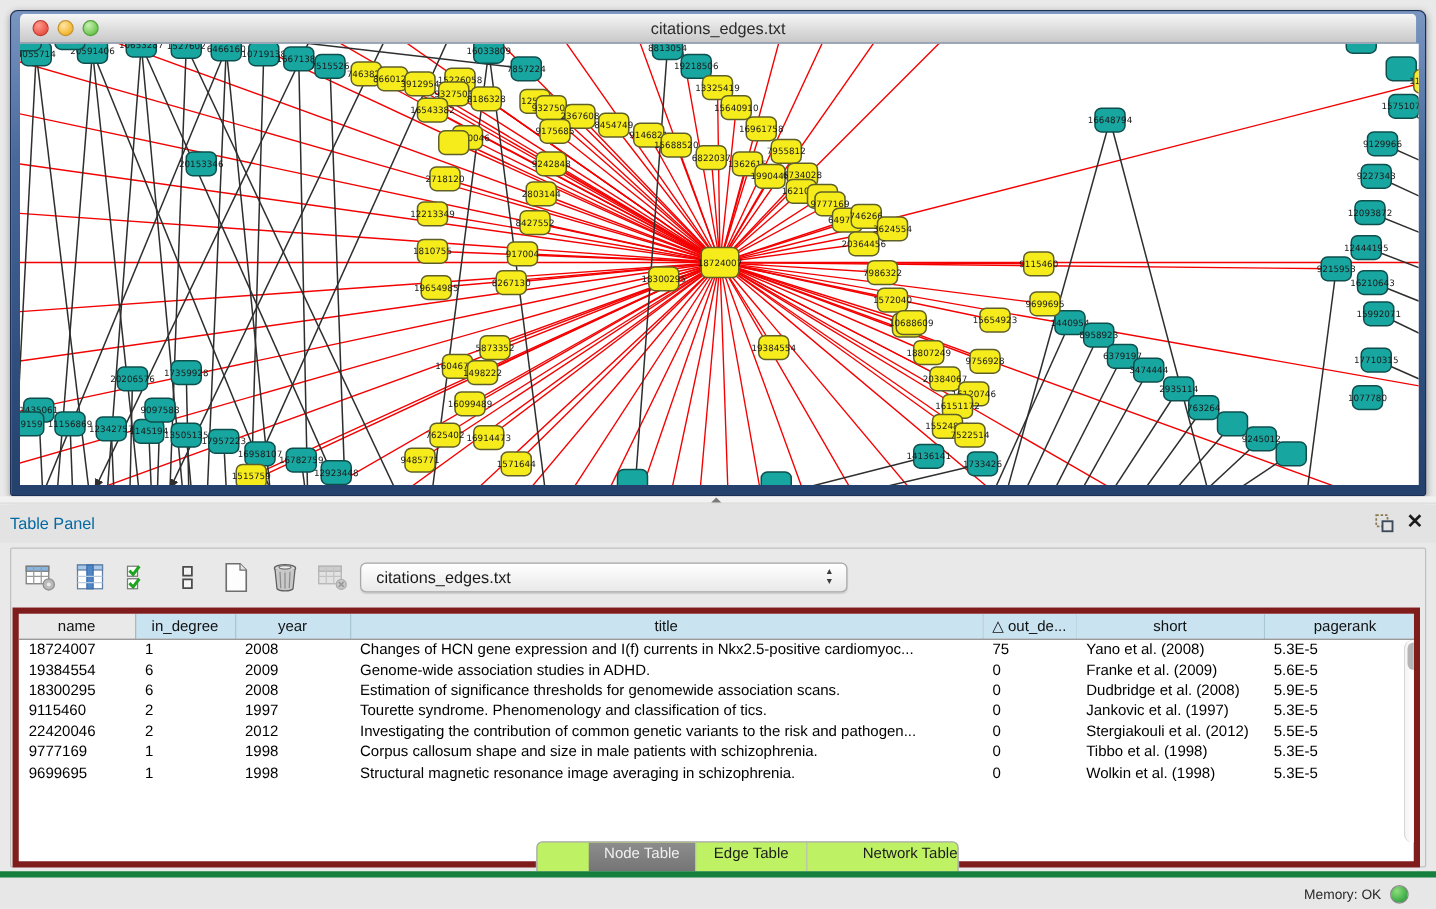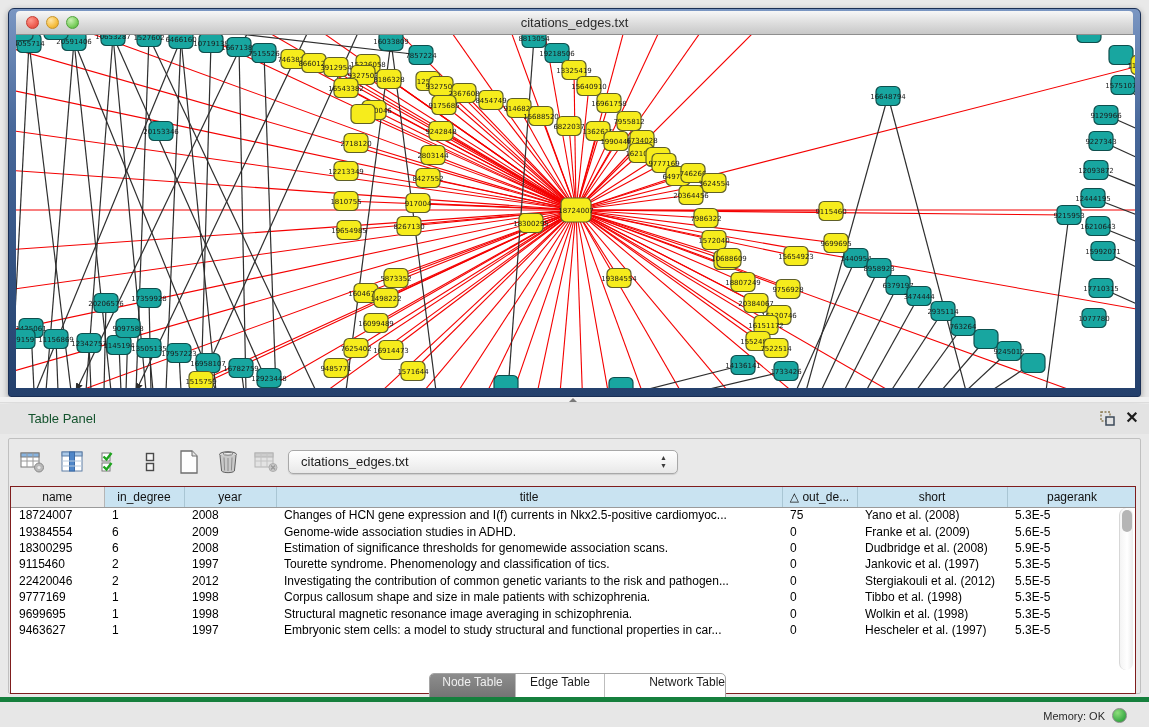--- a/index.html
+++ b/index.html
@@ -23,51 +23,51 @@
   #canvas-wrap { position:relative; width:1119px; height:353px; background:#fff; overflow:hidden; }
   #net-svg { position:absolute; left:0; top:0; }
 
   
   #split-divider { position:absolute; left:0; top:397px; width:1149px; height:6px; background:#f1f1f1; border-bottom:1px solid #dcdcdc; }
   #split-grip { position:absolute; left:569px; top:1px; width:0; height:0;
     border-left:4px solid transparent; border-right:4px solid transparent; border-bottom:4px solid #7a7a7a; }
 
   
   #panel-header { position:absolute; left:0; top:404px; width:1149px; height:30px; background:#e3e3e3; }
-  #panel-title { position:absolute; left:28px; top:7px; font-size:13px; color:#14532d; }
+  #panel-title { position:absolute; left:8px; top:7px; font-size:13px; color:#0369a1; }
   #float-icon { position:absolute; right:33px; top:6px; width:17px; height:17px; cursor:pointer; }
   #close-icon { position:absolute; right:9px; top:5px; width:16px; height:18px; font-size:16px; font-weight:bold; color:#1c1c1c; line-height:18px; text-align:center; cursor:pointer; }
   #panel-box { position:absolute; left:8px; top:438px; width:1133px; height:256px; border:1px solid #c0c0c0; border-radius:2px; }
 
   
   #toolbar { position:absolute; left:18px; top:444px; height:36px; display:flex; align-items:center; gap:9px; }
   .tb-btn { width:30px; height:32px; display:flex; align-items:center; justify-content:center; cursor:pointer; }
   .tb-btn.disabled { cursor:default; }
   #table-selector { position:absolute; left:288px; top:450px; width:390px; height:24px;
     background:linear-gradient(180deg,#ffffff,#f2f2f2 60%,#e8e8e8); border:1px solid #a8a8a8; border-radius:5px;
     font-size:13px; color:#1b1b1b; line-height:22px; padding-left:12px; cursor:pointer;
     box-shadow:0 1px 1px rgba(0,0,0,.12); }
   #selector-arrows { position:absolute; right:9px; top:3px; width:9px; font-size:7px; line-height:8px; color:#3c3c3c; text-align:center; }
 
   
-  #data-table { position:absolute; left:10px; top:486px; width:1126px; height:208px; background:#fff; border:1px solid #7f1d1d; overflow:hidden; }
+  #data-table { position:absolute; left:10px; top:486px; width:1126px; height:208px; background:#fff; border:5px solid #7f1d1d; overflow:hidden; }
   table { border-collapse:collapse; table-layout:fixed; width:1124px; }
   th { height:20px; font-size:12px; font-weight:normal; color:#111; text-align:center;
        background:#c9e3f1; border-right:1px solid #a9c6d4; border-bottom:1px solid #9a9a9a; overflow:hidden; white-space:nowrap; cursor:pointer; }
   th.gray { background:#e9e9e9; border-right:1px solid #b5b5b5; }
   td { height:16.4px; font-size:12px; color:#000; padding:0 4px 0 8px; overflow:hidden; white-space:nowrap; text-overflow:ellipsis; }
   td.center { }
   tr { cursor:default; }
 
   #v-scrollbar { position:absolute; left:1108px; top:21px; width:14px; height:162px; background:linear-gradient(90deg,#f4f4f4,#ffffff 55%,#ececec); border-left:1px solid #d7d7d7; border-radius:7px; }
   #v-thumb { position:absolute; left:2px; top:2px; width:10px; height:22px; background:#b5b5b5; border-radius:6px; }
 
   
   #tabs { position:absolute; left:429px; top:673px; height:30px; display:flex;
-    border:1px solid #a5a5a5; border-radius:5px; overflow:hidden; background:#ffffff; box-shadow:0 1px 1px rgba(255,255,255,.8); }
+    border:1px solid #a5a5a5; border-radius:5px; overflow:hidden; background:#bef264; box-shadow:0 1px 1px rgba(255,255,255,.8);padding-left:41px; }
   .tab { font-size:12px; line-height:17px; text-align:center; color:#1c1c1c; border-right:1px solid #bdbdbd; cursor:pointer; }
   .tab:last-child { border-right:none; }
   .tab.active { background:linear-gradient(180deg,#8d8d8d,#6f6f6f); color:#efefef; }
 
   
   #status-bar { position:absolute; left:0; top:697px; width:1149px; height:36px; background:#e7e7e7; border-top:5px solid #15803d; }
   #memory-label { position:absolute; right:44px; top:8px; font-size:11px; color:#2a2a2a; }
   #memory-dot { position:absolute; right:22px; top:6px; width:15px; height:15px; border-radius:50%;
     background:radial-gradient(circle at 35% 30%,#8ede7c,#3fae49 65%,#2f8e38); border:1px solid #8a8a8a; cursor:pointer; }
 </style>
@@ -898,29 +898,20 @@
         </tr>
         <tr>
           <td>9699695</td>
           <td>1</td>
           <td>1998</td>
           <td>Structural magnetic resonance image averaging in schizophrenia.</td>
           <td>0</td>
           <td class="center">Wolkin et al. (1998)</td>
           <td>5.3E-5</td>
         </tr>
-        <tr>
-          <td>9463627</td>
-          <td>1</td>
-          <td>1997</td>
-          <td>Embryonic stem cells: a model to study structural and functional properties in car...</td>
-          <td>0</td>
-          <td class="center">Hescheler et al. (1997)</td>
-          <td>5.3E-5</td>
-        </tr>
       </tbody>
   </table>
   <div id="v-scrollbar">
     <div id="v-thumb"></div>
   </div>
 </div>
 
 <div id="tabs">
     <div class="tab active" style="width: 86px;">Node Table</div>
     <div class="tab" style="width: 89px;">Edge Table</div>

